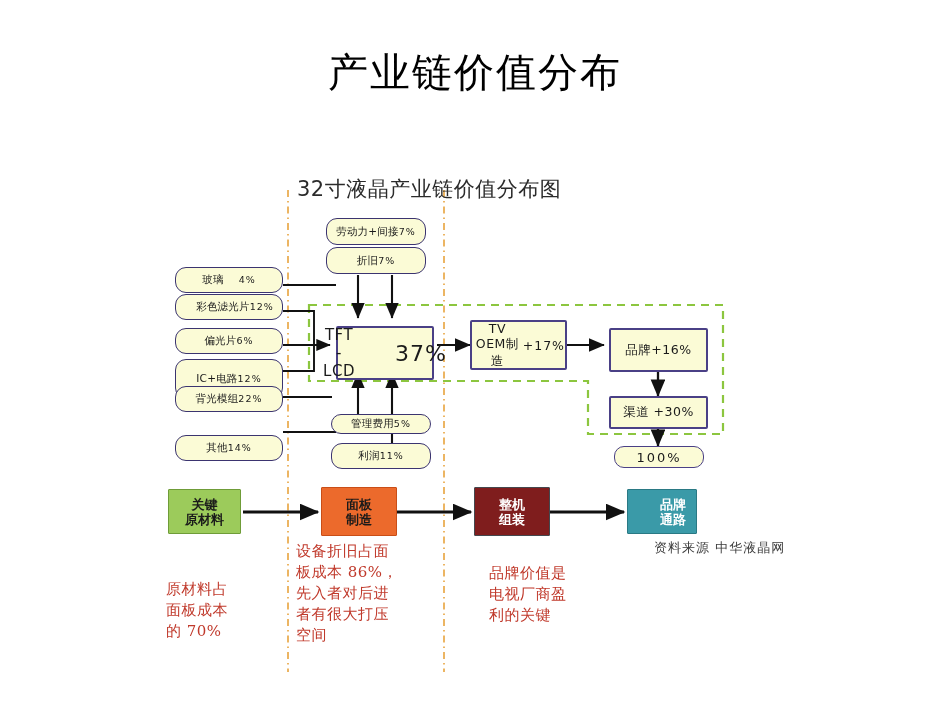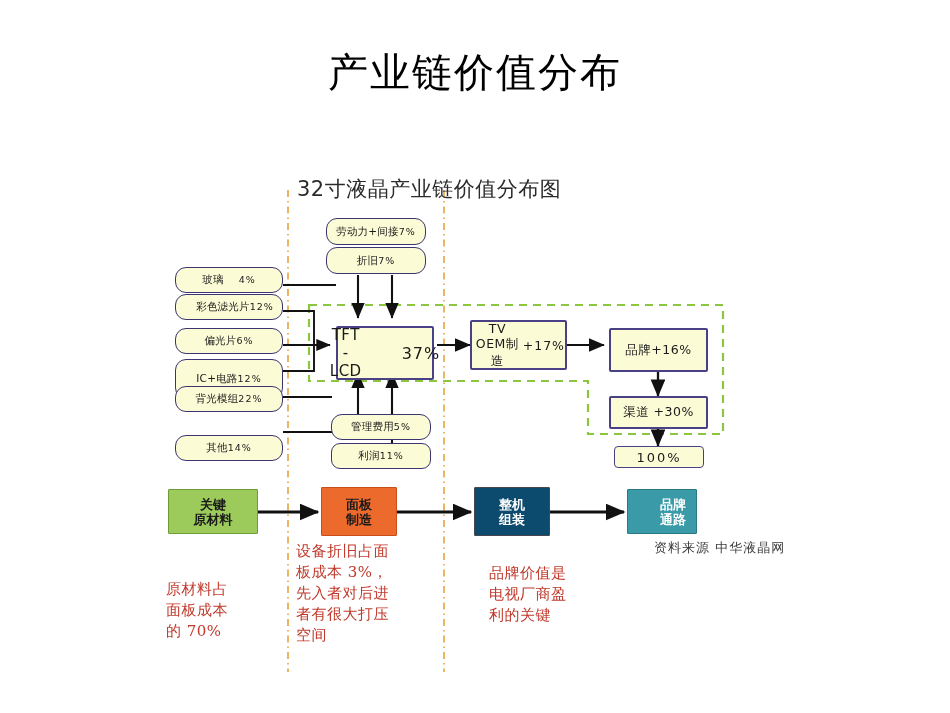--- a/index.html
+++ b/index.html
@@ -37,37 +37,37 @@
   .rounded{
     border:1.5px solid #3b3470;border-radius:11px;background:#fbfbd6;
     font-size:10.5px;line-height:11.5px;
   }
   .rounded .lab{font-size:10.5px;letter-spacing:0.2px;}
   .rounded .val{font-size:9.5px;letter-spacing:1px;}
   .rect{
     border:2px solid #4a4086;background:#fbfbd6;border-radius:2px;
   }
   .rect .lab{font-size:15px;letter-spacing:0.5px;}
-  .rect .val{font-size:16px;letter-spacing:1px;}
+  .rect .val{font-size:22px;letter-spacing:1px;}
   .rect-sm .lab{font-size:12.5px;}
   .rect-sm .val{font-size:12.5px;}
   .pct-box{
-    border:1.5px solid #4a4086;background:#fbfbd6;border-radius:4px;
+    border:1.5px solid #4a4086;background:#fbfbd6;border-radius:10px;
     font-size:13px;letter-spacing:2px;
   }
 
   
   .proc{
     position:absolute;box-sizing:border-box;border-radius:1px;
     display:flex;flex-direction:column;align-items:center;justify-content:center;
     font-size:13px;line-height:15px;font-weight:600;color:#1a1a1a;
   }
   .proc.green{background:#9ccb5b;border:1px solid #6f9c38;}
   .proc.orange{background:#ec6a2c;border:1px solid #c94e17;color:#1a1a1a;}
-  .proc.gray{background:#0c4a6e;border:1px solid #44484e;color:#ffffff;}
+  .proc.gray{background:#7f1d1d;border:1px solid #44484e;color:#ffffff;}
   .proc.teal{background:#3a9aa8;border:1px solid #2a7984;color:#ffffff;}
 
   
   .note{
     position:absolute;color:#c0392b;
     font-family:"DejaVu Serif","Liberation Serif",serif;
     font-size:15px;line-height:21px;letter-spacing:0.5px;
   }
   .source{
     position:absolute;color:#3d3d3d;
@@ -176,25 +176,25 @@
     </div>
     <div class="box rounded" style="left:175px;top:386px;width:108px;height:26px;">
       <span class="lab">背光模组</span>
       <span class="val">22%</span>
     </div>
     <div class="box rounded" style="left:175px;top:419px;width:108px;height:26px;margin-top:16px;">
       <span class="lab">其他</span>
       <span class="val">14%</span>
     </div>
 
-    <div class="box rounded" style="left:331px;top:414px;width:100px;height:26px;">
+    <div class="box rounded" style="left:331px;top:414px;width:100px;height:20px;">
       <span class="lab">管理费用</span>
       <span class="val">5%</span>
     </div>
-    <div class="box rounded" style="left:331px;top:443px;width:100px;height:26px;border-radius:9px;">
+    <div class="box rounded" style="left:331px;top:443px;width:100px;height:26px;">
       <span class="lab">利润</span>
       <span class="val">11%</span>
     </div>
 
     <div class="box rect" style="left:336px;top:326px;width:98px;height:54px;gap:40px;">
       <span class="lab">TFT -LCD</span>
       <span class="val">37%</span>
     </div>
 
     <div class="box rect rect-sm" style="left:470px;top:320px;width:97px;height:50px;">
@@ -205,21 +205,21 @@
     <div class="box rect rect-sm" style="left:609px;top:328px;width:99px;height:44px;">
       <span class="lab">品牌+16%</span>
     </div>
     <div class="box rect rect-sm" style="left:609px;top:396px;width:99px;height:33px;">
       <span class="lab">渠道 +30%</span>
     </div>
     <div class="box pct-box" style="left:614px;top:446px;width:90px;height:22px;">
       <span>100%</span>
     </div>
 
-    <div class="proc green" style="left:168px;top:489px;width:90px;height:45px;">
+    <div class="proc green" style="left:168px;top:489px;width:73px;height:45px;">
       <span>关键</span>
       <span>原材料</span>
     </div>
     <div class="proc orange" style="left:321px;top:487px;width:76px;height:49px;">
       <span>面板</span>
       <span>制造</span>
     </div>
     <div class="proc gray" style="left:474px;top:487px;width:76px;height:49px;">
       <span>整机</span>
       <span>组装</span>
@@ -230,21 +230,21 @@
     </div>
 
     <div class="note" style="left:166px;top:563px;width:120px;margin-top:16px;">
       <div>原材料占</div>
       <div>面板成本</div>
       <div>的 70%</div>
     </div>
 
     <div class="note" style="left:296px;top:541px;width:145px;">
       <div>设备折旧占面</div>
-      <div>板成本 3%，</div>
+      <div>板成本 86%，</div>
       <div>先入者对后进</div>
       <div>者有很大打压</div>
       <div>空间</div>
     </div>
 
     <div class="note" style="left:489px;top:563px;width:120px;">
       <div>品牌价值是</div>
       <div>电视厂商盈</div>
       <div>利的关键</div>
     </div>

